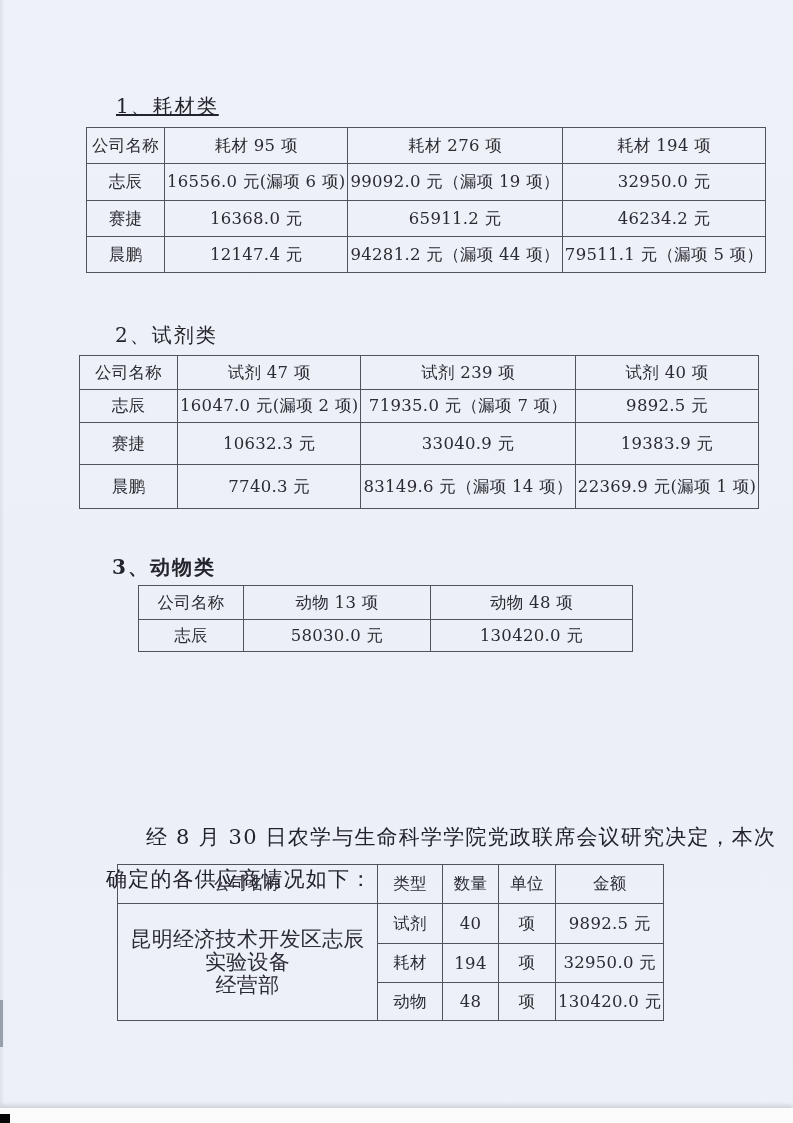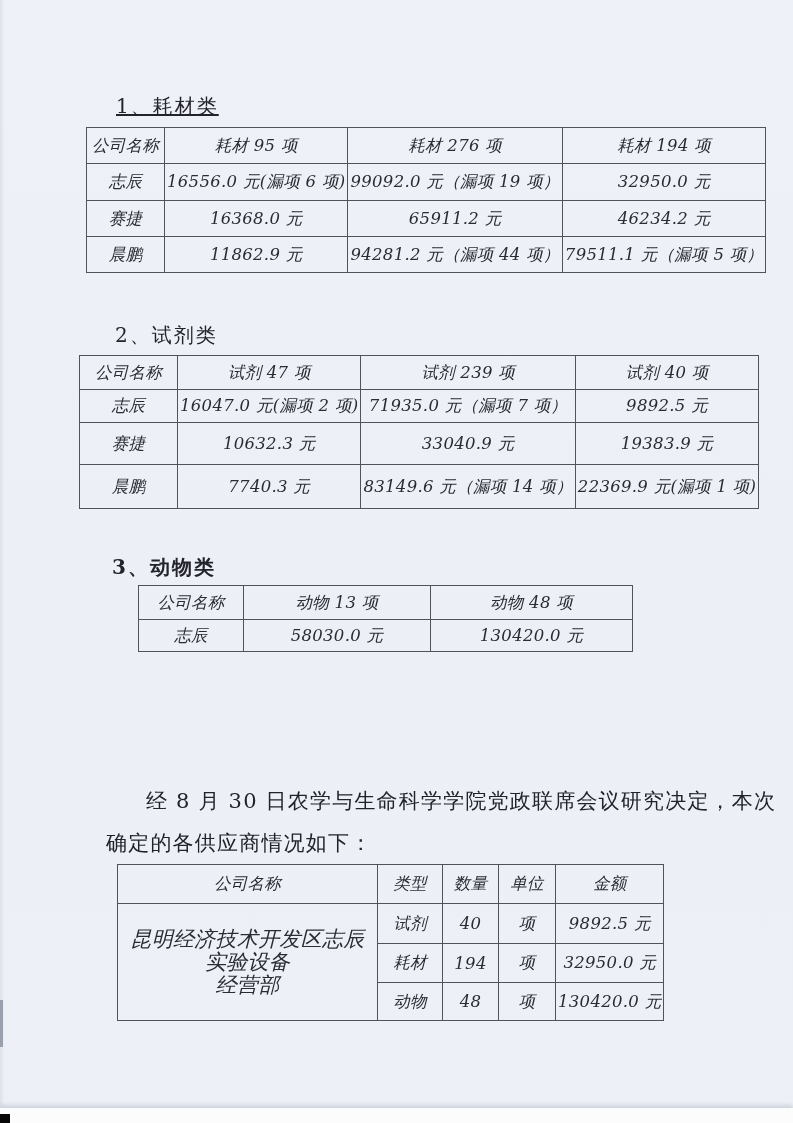--- a/index.html
+++ b/index.html
@@ -28,24 +28,24 @@
   .corner-mark {
     position:absolute; left:0; top:1114px; width:10px; height:9px;
     background:#070708;
   }
   .sec-title {
     position:absolute; font-size:20px; color:#23232b;
     letter-spacing:2px; white-space:nowrap;
   }
   .para-line {
     position:absolute; font-size:21px; color:#22222c;
-    letter-spacing:1.2px; white-space:nowrap;
+    letter-spacing:1.2px; white-space:nowrap;margin-top:36px;
   }
   table.doc-table {
-    position:absolute; border-collapse:collapse; table-layout:fixed;font-style:italic;
+    position:absolute; border-collapse:collapse; table-layout:fixed;
   }
   table.doc-table td {
     border:1px solid #52525c;
     text-align:center; vertical-align:middle;
     font-size:16.5px; color:#2b2b33;
     letter-spacing:0.3px; padding:0 2px;
     white-space:nowrap; overflow:hidden;
     font-family:"DejaVu Serif","Liberation Serif",serif;
   }
   .company-cell div { line-height:23px; font-size:21px; white-space:normal; }
@@ -80,21 +80,21 @@
       <td>32950.0 元</td>
     </tr>
     <tr style="height:36px">
       <td>赛捷</td>
       <td>16368.0 元</td>
       <td>65911.2 元</td>
       <td>46234.2 元</td>
     </tr>
     <tr style="height:36px">
       <td>晨鹏</td>
-      <td>11862.9 元</td>
+      <td>12147.4 元</td>
       <td>94281.2 元（漏项 44 项）</td>
       <td>79511.1 元（漏项 5 项）</td>
     </tr>
   </tbody>
     </table>
 
   <div class="sec-title" style="left:115px; top:322px;">2、试剂类</div>
 
   <table class="doc-table" style="left:79px; top:355px;">
     <colgroup>

